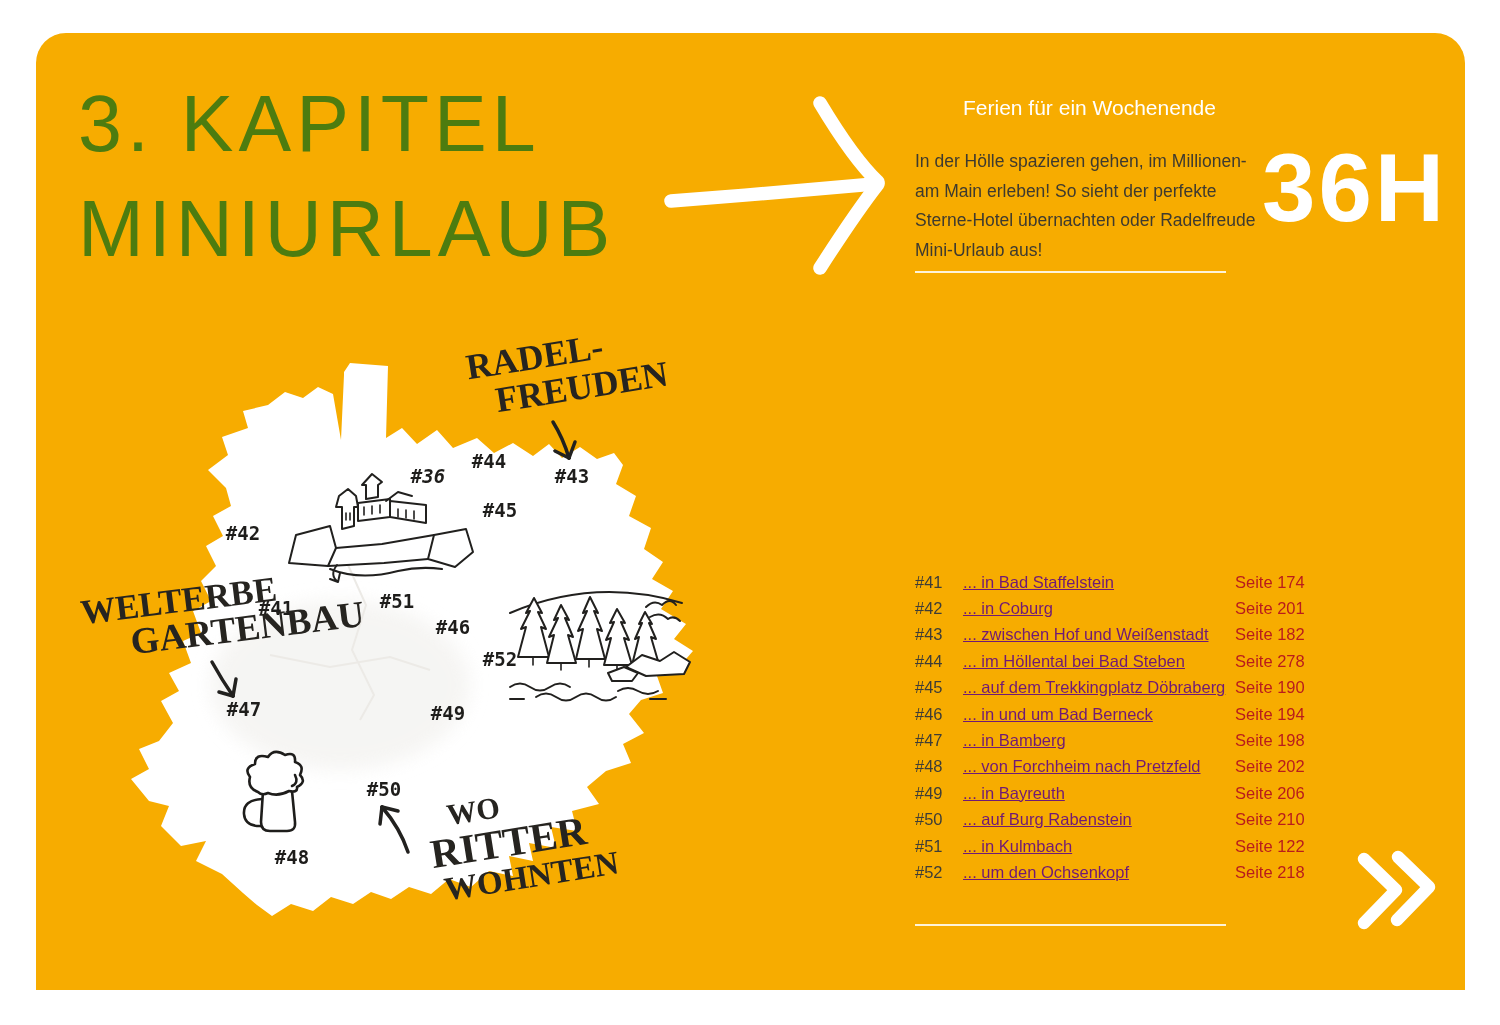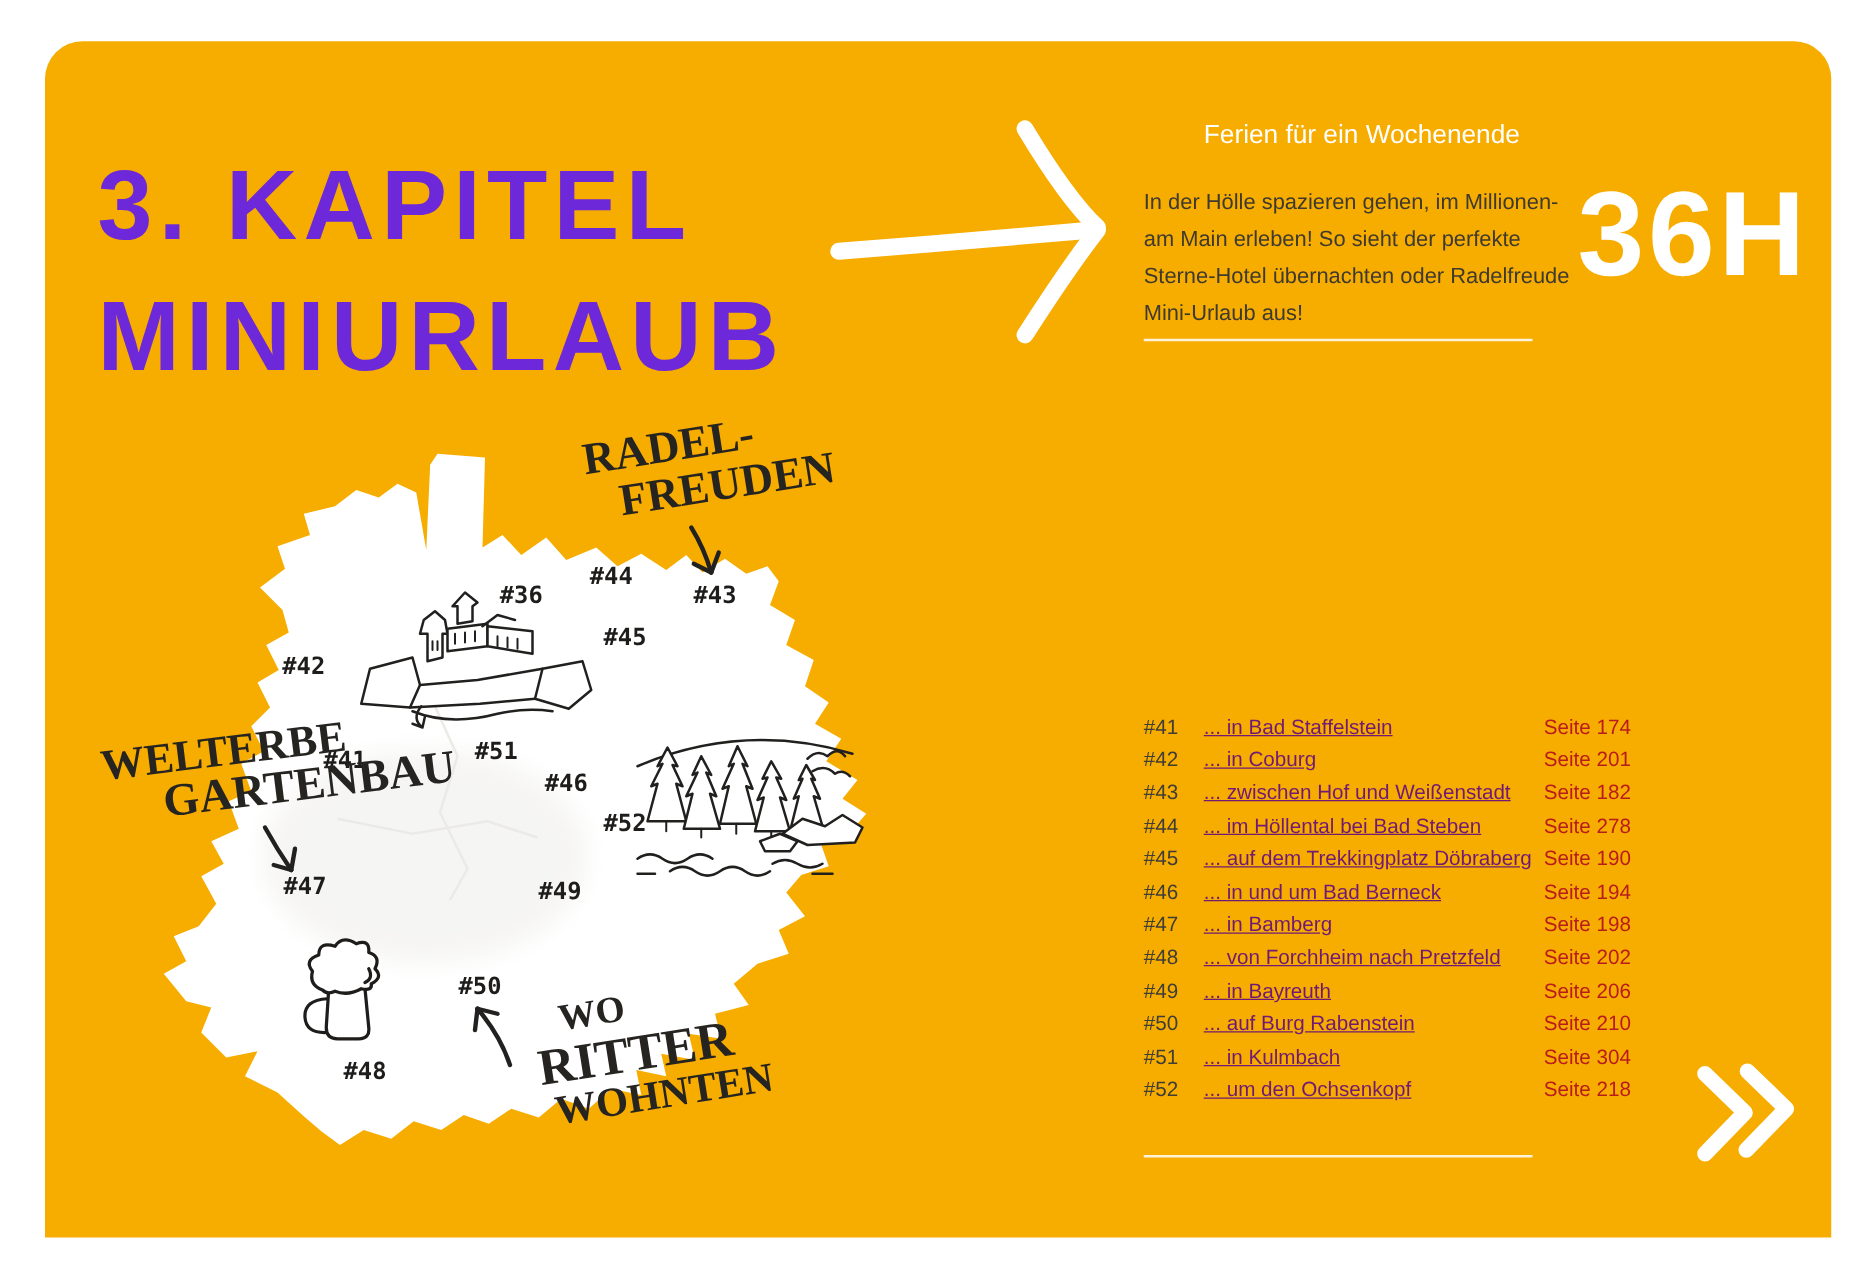--- a/index.html
+++ b/index.html
@@ -2,22 +2,22 @@
 <html><head>
 <meta charset="utf-8">
 <style>
   html,body{margin:0;padding:0;}
   .page{position:relative;width:1500px;height:1025px;background:#ffffff;overflow:hidden;
         font-family:"Liberation Sans",sans-serif;}
   .card{position:absolute;left:36px;top:33px;width:1429px;height:957px;
         background:#F7AC00;border-radius:30px 30px 0 0;}
 
   
-  .chapter-title{position:absolute;left:78px;top:84px;color:#6d28d9;font-weight:bold;
-        font-size:79px;letter-spacing:5px;line-height:1.0;margin-top:40px;}
+  .chapter-title{position:absolute;left:78px;top:84px;color:#4d7c0f;font-weight:normal;
+        font-size:79px;letter-spacing:5px;line-height:1.0;}
   .chapter-title .line{margin-bottom:26px;white-space:nowrap;}
 
   
   .duration{position:absolute;left:1262px;top:140px;font-size:96px;font-weight:bold;
         color:#fff;letter-spacing:3px;line-height:1;}
 
   
   .intro-heading{position:absolute;left:915px;top:96px;font-size:21px;color:#fff;margin-left:48px;}
   .intro-body{position:absolute;left:915px;top:147px;font-size:17.5px;
         color:#3E3A2F;line-height:29.5px;}
@@ -144,21 +144,21 @@
     <g stroke="#1E1D1B" stroke-width="2.6" fill="none" stroke-linejoin="round" stroke-linecap="round">
       <path d="M172,444 Q153,445 154,459 Q155,472 172,471"></path>
       <path fill="#fff" d="M173,436 L171,467 Q171,476 180,476 L197,476 Q206,476 205,467 L202,436"></path>
       <path fill="#fff" d="M168,437 Q157,433 160,422 Q153,413 165,409 Q165,398 178,402 Q184,393 195,400
         Q206,396 205,407 Q215,410 210,420 Q217,427 207,432 Q208,438 199,436 Q188,442 178,438 Q172,441 168,437 Z"></path>
       <path d="M205,420 Q209,428 202,431"></path>
     </g>
   </svg>
 
   <div id="map-markers">
-      <div class="marker" style="left: 327px; top: 121px;">#36</div>
+      <div class="marker" style="left: 338px; top: 121px; font-style: italic;">#36</div>
       <div class="marker" style="left: 399px; top: 106px;">#44</div>
       <div class="marker" style="left: 482px; top: 121px;">#43</div>
       <div class="marker" style="left: 410px; top: 155px;">#45</div>
       <div class="marker" style="left: 153px; top: 178px;">#42</div>
       <div class="marker" style="left: 186px; top: 253px;">#41</div>
       <div class="marker" style="left: 307px; top: 246px;">#51</div>
       <div class="marker" style="left: 363px; top: 272px;">#46</div>
       <div class="marker" style="left: 410px; top: 304px;">#52</div>
       <div class="marker" style="left: 154px; top: 354px;">#47</div>
       <div class="marker" style="left: 358px; top: 358px;">#49</div>
@@ -250,21 +250,21 @@
       <span class="toc-page">Seite 206</span>
     </div>
     <div class="toc-row">
       <span class="toc-num">#50</span>
       <span class="toc-title">... auf Burg Rabenstein</span>
       <span class="toc-page">Seite 210</span>
     </div>
     <div class="toc-row">
       <span class="toc-num">#51</span>
       <span class="toc-title">... in Kulmbach</span>
-      <span class="toc-page">Seite 304</span>
+      <span class="toc-page">Seite 122</span>
     </div>
     <div class="toc-row">
       <span class="toc-num">#52</span>
       <span class="toc-title">... um den Ochsenkopf</span>
       <span class="toc-page">Seite 218</span>
     </div>
   </div>
   <div class="divider" id="divider-bottom"></div>
 
   <svg class="abs" style="left:1352px;top:843px;" width="92" height="92" viewBox="0 0 92 92">

